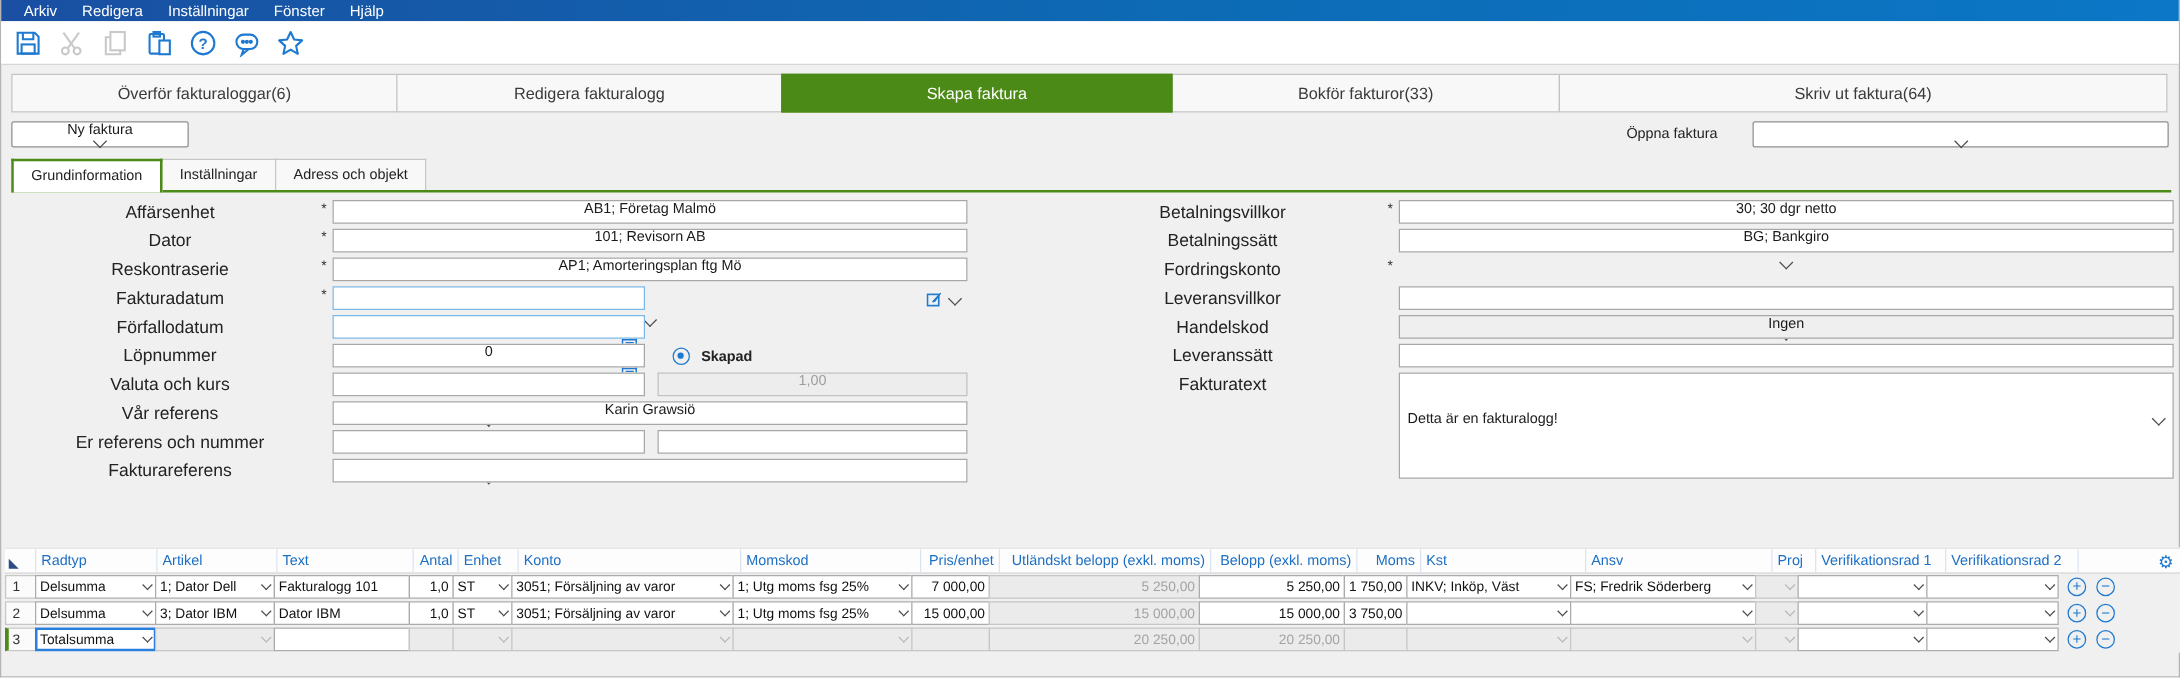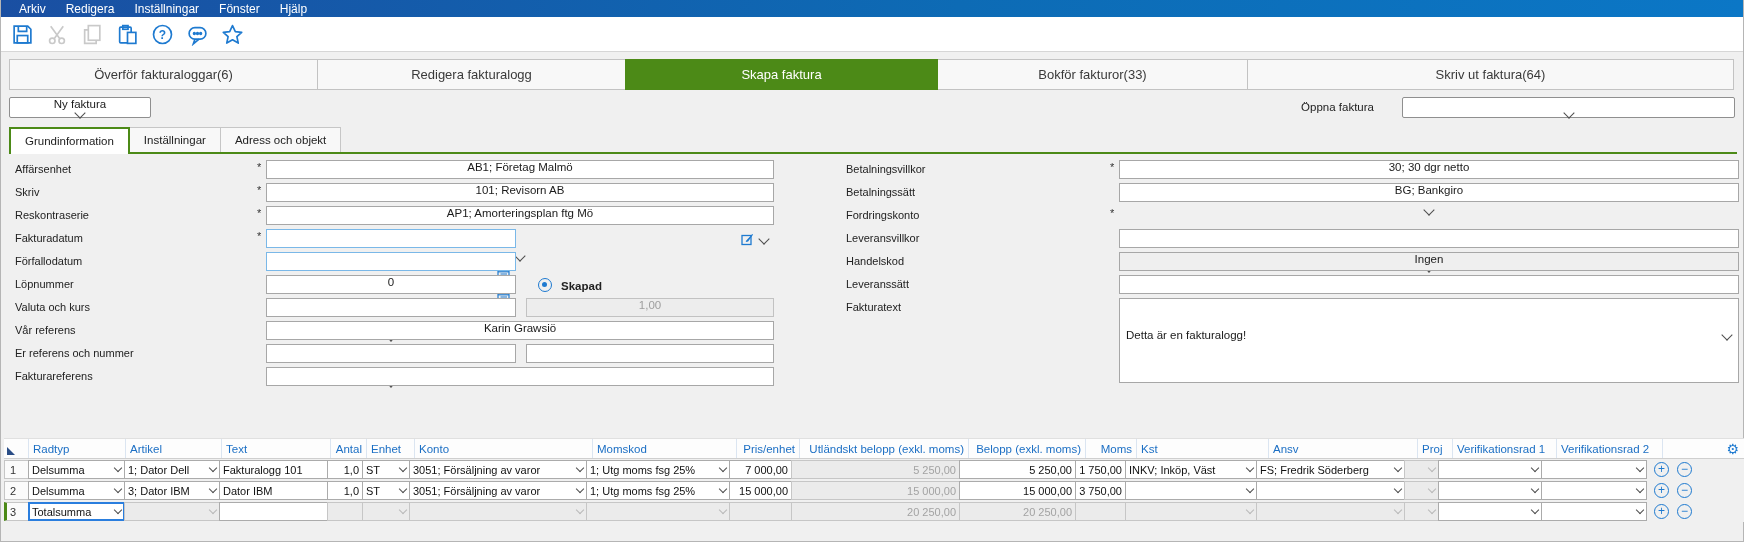--- a/index.html
+++ b/index.html
@@ -47,21 +47,21 @@
     justify-content:center; font-size:11.5px; color:#222; padding:0 14px; margin-left:-1px; }
   .subtab.active { background:#fff; border:2px solid #4c8a17; border-bottom:none; margin-bottom:-2px;
     z-index:2; margin-left:0; padding-bottom:2px; }
 
   
   .form { display:flex; padding:6px 0 0 14px; }
   .fcol-left { width:759px; flex:none; }
   .fcol-right { flex:none; margin-left:72px; }
   .frow { display:flex; align-items:center; height:19px; margin-bottom:4px; }
   .frow.top { align-items:flex-start; }
-  .flabel { width:242px; flex:none; font-size:11px; color:#222; line-height:19px; }
+  .flabel { width:242px; flex:none; font-size:14px; color:#222; line-height:19px;text-align:center; }
   .flabel.rt { width:264px; }
   .req { width:9px; flex:none; font-size:11px; color:#333; align-self:flex-start; line-height:10px; padding-top:2px; }
   .w508{width:508px}.w250{width:250px}.w248{width:248px;margin-left:10px}.w620{width:620px}
   .fld.dis { background:#ededed; color:#9e9e9e; border-color:#c2c2c2; }
   .fld.gray { background:#efefef; }
   .caltrail { margin-left:auto; display:flex; align-items:center; }
   .editpair { margin-left:auto; display:flex; align-items:center; gap:6px; }
   .statusgrp { display:flex; align-items:flex-end; margin-left:22px; gap:9px;font-weight:bold; }
   .radioicn { width:14px; height:14px; border-radius:50%; border:1.4px solid #1e7ad0; position:relative; flex:none; }
   .radioicn::after { content:""; position:absolute; left:3.2px; top:3.2px; width:5px; height:5px;
@@ -201,21 +201,21 @@
       <div class="frow">
         <span class="flabel">Affärsenhet</span>
         <span class="req">*</span>
         <div class="fld sq combo w508">
           <span>AB1; Företag Malmö</span>
           <span class="chv"></span>
         </div>
       </div>
 
       <div class="frow">
-        <span class="flabel">Skriv</span>
+        <span class="flabel">Dator</span>
         <span class="req">*</span>
         <div class="fld sq combo w508">
           <span>101; Revisorn AB</span>
           <span class="editpair">
             <span>
               <svg width="13" height="13" viewBox="0 0 13 13" fill="none" stroke="#1e7ad0" stroke-width="1.3">
                 <rect x="1" y="2.5" width="9" height="9"></rect>
                   <path d="M5 8.5 L11.5 1.5 M5 8.5 L6.8 8 L11.5 1.5" stroke-width="1.1"></path>
               </svg>
             </span>

